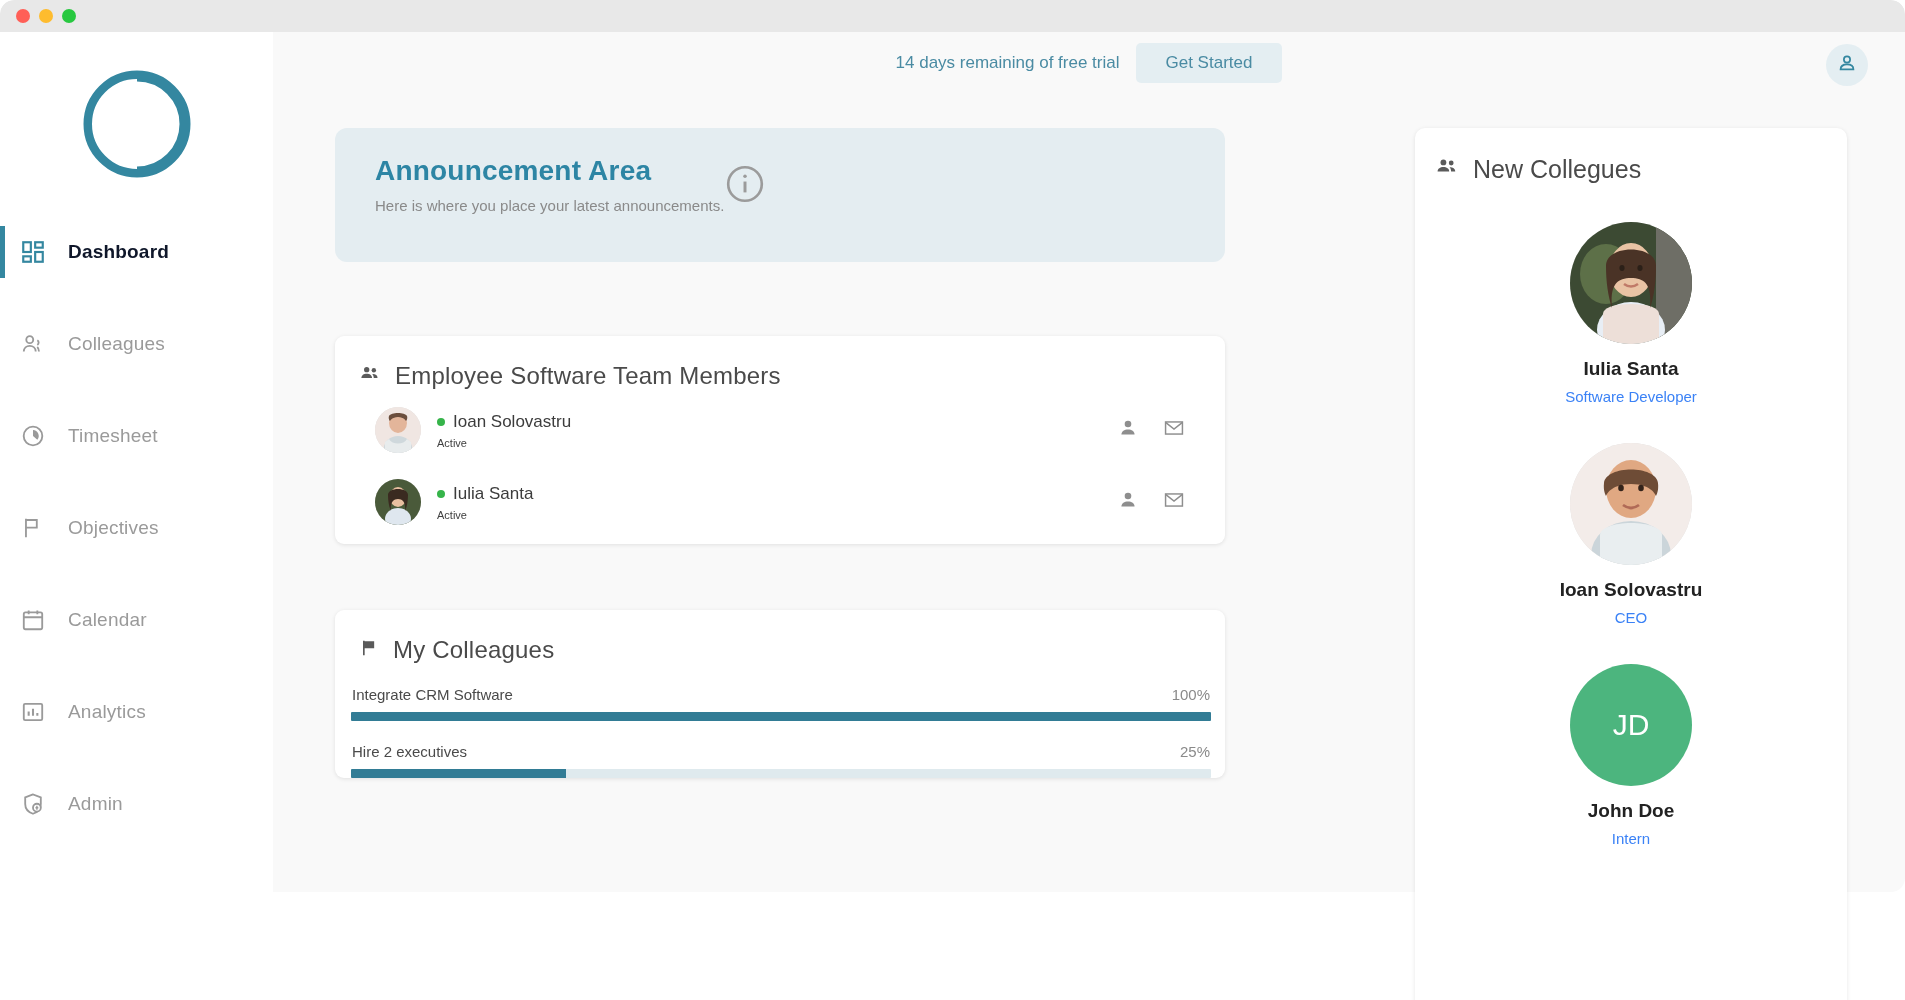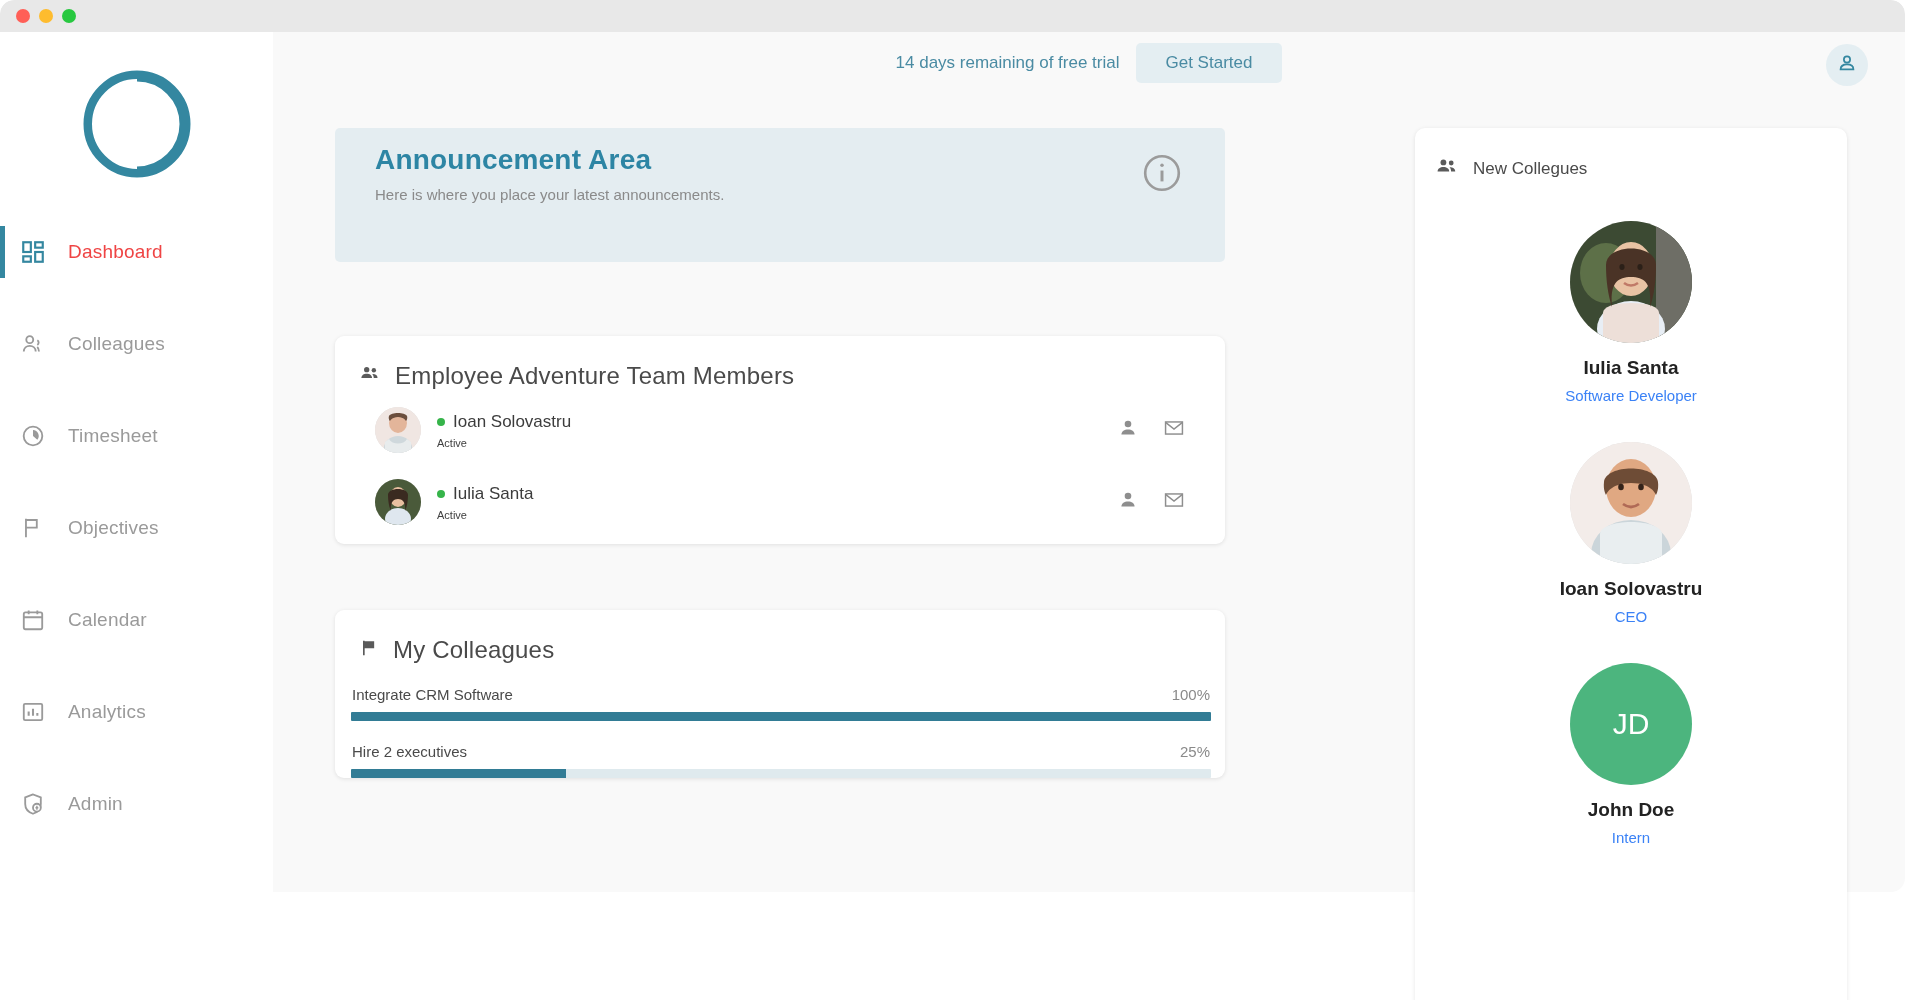--- a/index.html
+++ b/index.html
@@ -49,21 +49,21 @@
     padding-left: 20px;
     gap: 22px;
     margin-bottom: 48px;
     cursor: pointer;
   }
   .nav-item .nav-label {
     font-size: 19px;
     color: #9a9a9a;
     letter-spacing: .2px;
   }
-  .nav-item.active .nav-label { color: #ef4444; font-weight: 400; }
+  .nav-item.active .nav-label { color: #0f172a; font-weight: 700; }
   .nav-item.active::before {
     content: ""; position: absolute; left: 0; top: -4px;
     width: 5px; height: 52px; background: #3487a0;
   }
   .nav-icon { width: 26px; height: 26px; display: block; flex: 0 0 26px; }
 
   
   .main {
     position: absolute; top: 32px; left: 273px;
     width: 1632px; height: 860px;
@@ -92,25 +92,25 @@
     cursor: pointer;
   }
 
   .content { display: flex; padding: 0 38px 0 62px; gap: 0; }
   .col-left { width: 890px; flex: 0 0 890px; }
   .col-right { width: 432px; flex: 0 0 432px; margin-left: 190px; }
 
   
   .announcement {
     background: #e4edf1;
-    border-radius: 5px;
+    border-radius: 12px;
     height: 134px;
     margin-top: 34px;
-    padding: 16px 42px 0 40px;
-    display: flex; align-items: flex-start; justify-content: space-between;
+    padding: 27px 42px 0 40px;
+    display: flex; align-items: flex-start; justify-content: flex-start;
   }
   .announcement-title {
     font-size: 28px; color: #2d85a4; font-weight: 700;
     letter-spacing: .2px; margin-bottom: 10px;
   }
   .announcement-sub { font-size: 15px; color: #8a8a8a; }
   .info-icon { margin-top: 8px; }
 
   
   .card {
@@ -160,21 +160,21 @@
   
   .colleagues-card {
     margin-top: 34px;
     background: #fff; border-radius: 10px;
     box-shadow: 0 1px 4px rgba(0,0,0,.10);
     height: 900px;
     padding-bottom: 10px;
   }
   .colleagues-title {
     display: flex; align-items: center; gap: 14px;
-    font-size: 17px; color: #4a4a4a;
+    font-size: 25px; color: #4a4a4a;
     padding: 26px 0 0 20px;
   }
   .colleague { text-align: center; margin-top: 38px; }
   .colleague:first-of-type { margin-top: 32px; }
   .colleague-photo {
     width: 122px; height: 122px; border-radius: 50%;
     margin: 0 auto 14px auto; overflow: hidden;
     background: #ddd;
   }
   .initials-avatar {
@@ -327,21 +327,21 @@
         <section class="card team-card">
           <div class="card-title">
             <span>
               <svg width="22" height="22" viewBox="0 0 24 24" fill="#5a5a5a">
                 <circle cx="8.4" cy="8.4" r="2.9"></circle>
                   <circle cx="16.2" cy="9" r="2.4"></circle>
                 <path d="M2.6 17.5c0-3 2.6-4.6 5.8-4.6s5.8 1.6 5.8 4.6z"></path>
                 <path d="M15.2 13.2c2.7 0 5 1.3 5 3.9v.4h-4.1c0-1.8-.5-3.2-1.6-4.2z"></path>
               </svg>
             </span>
-            <span>Employee Adventure Team Members</span>
+            <span>Employee Software Team Members</span>
           </div>
 
           <div class="member-row">
             <div class="member-photo">
               <svg width="46" height="46" viewBox="0 0 46 46">
                 <rect width="46" height="46" fill="#f0e6e2"></rect>
                 <ellipse cx="23" cy="16" rx="9" ry="10" fill="#e3b59a"></ellipse>
                 <path d="M14 9c2-4 16-4 18 0 1 3-1 5-1 5s-2-4-8-4-8 4-8 4-2-2-1-5z" fill="#6b4e3d"></path>
                 <ellipse cx="23" cy="41" rx="14" ry="12" fill="#cfd8dc"></ellipse>
                 <path d="M14 32c3 6 15 6 18 0l4 3v11H10V35z" fill="#e8eced"></path>

